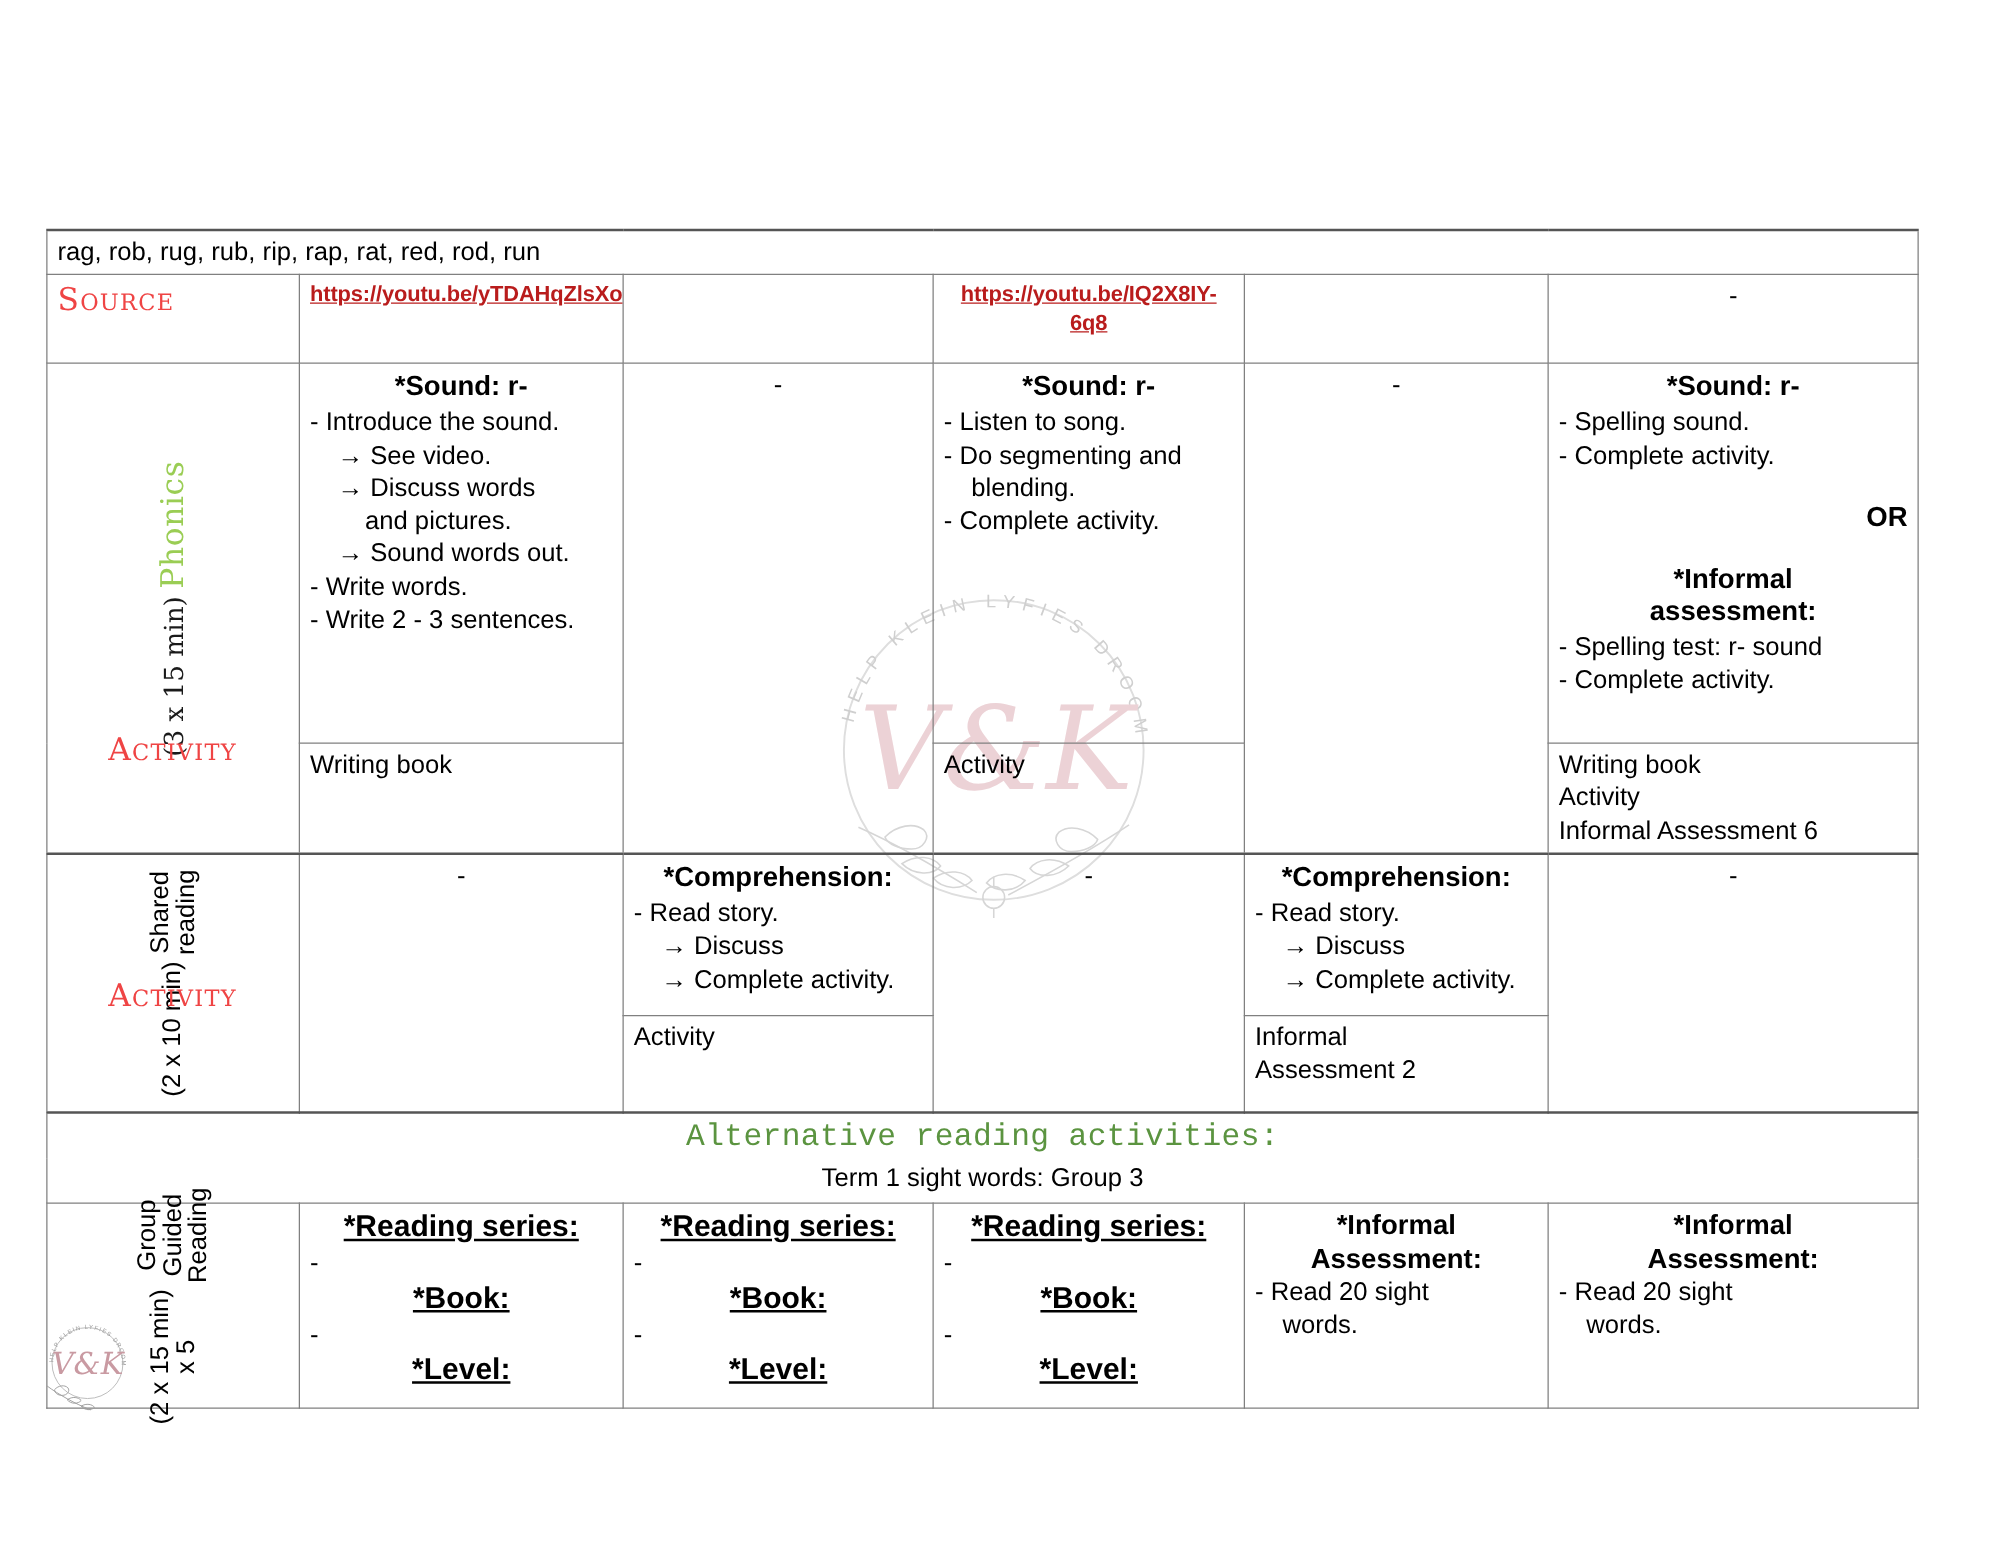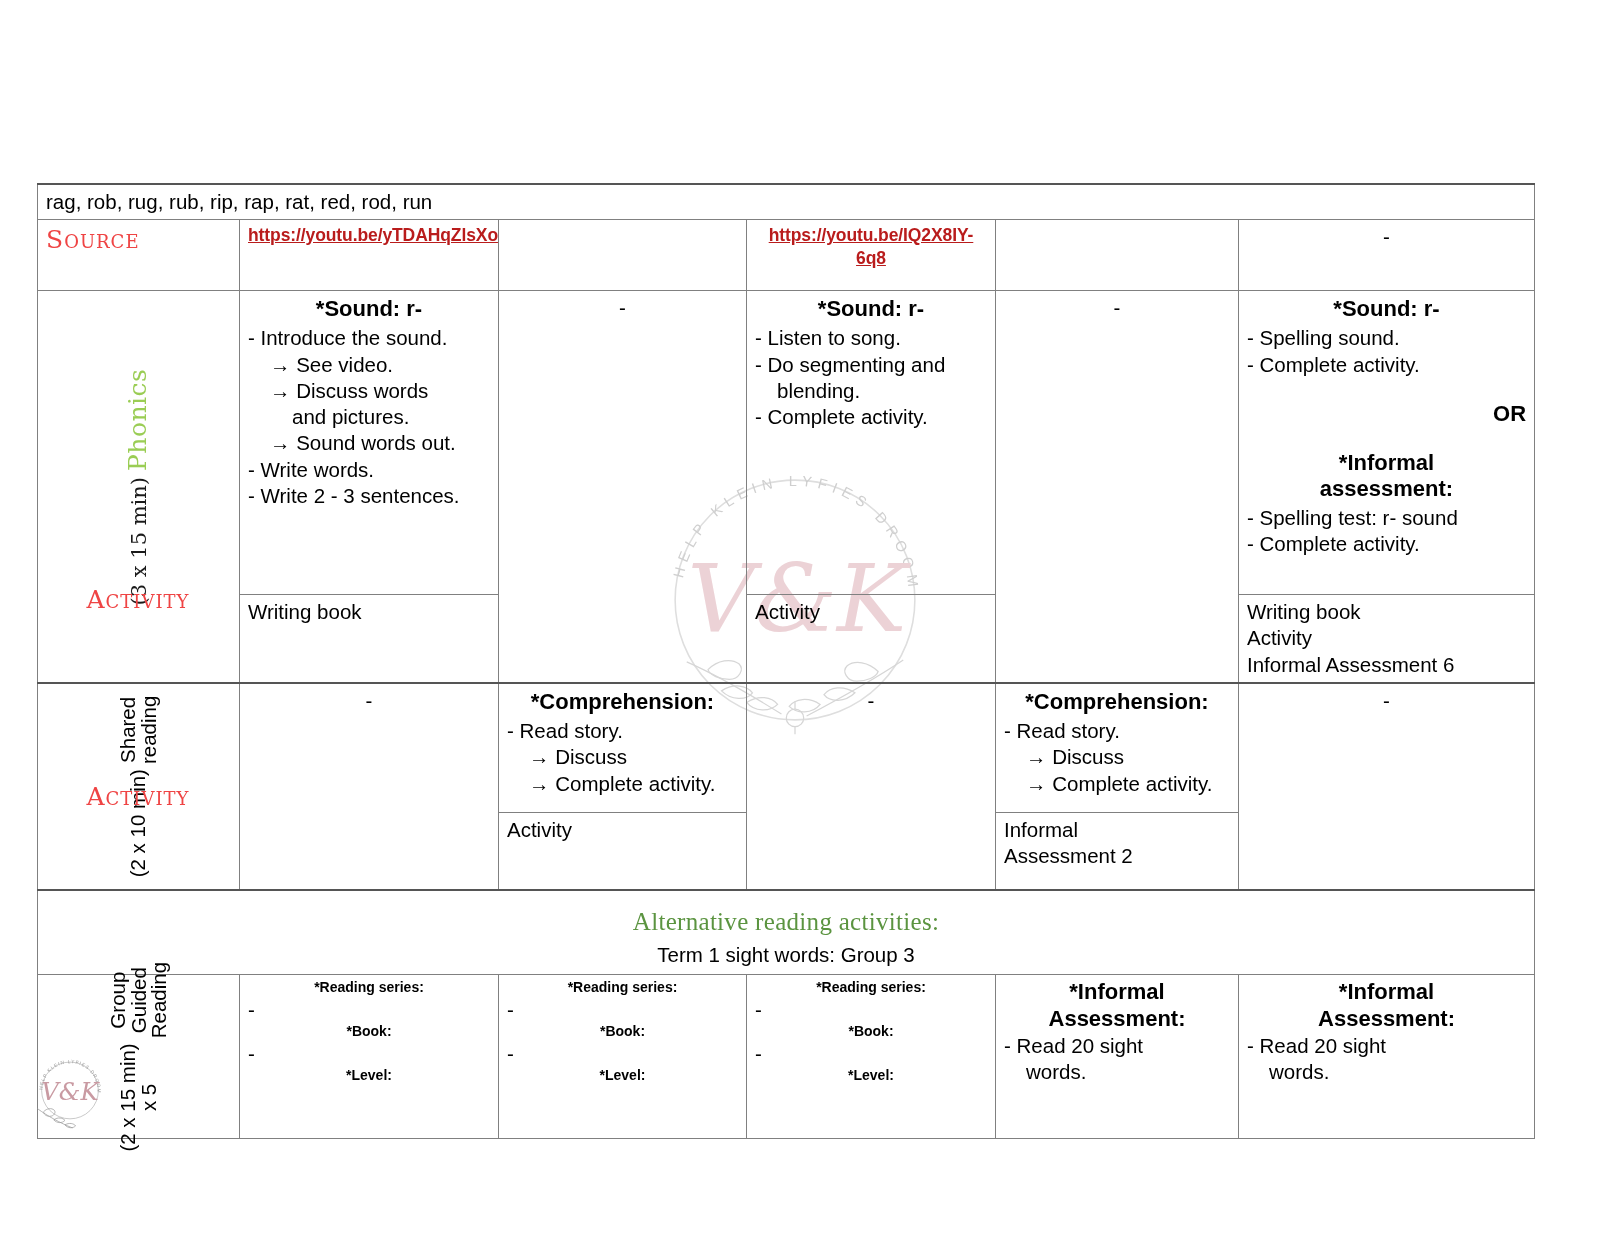--- a/index.html
+++ b/index.html
@@ -150,30 +150,29 @@
 
   .indent1 { padding-left: 22px; }
   .indent2 { padding-left: 44px; }
 
   .sound-hd { font-weight: bold; font-size: 22px; text-align: center; margin-bottom: 2px;}
   .or-hd    { font-weight: bold; font-size: 22px; text-align: right; margin: 22px 0 22px; }
   .inf-hd   { font-weight: bold; font-size: 22px; text-align: center; line-height: 1.2; margin-bottom: 2px; }
 
   .alt-bar {
     text-align: center;
-    font-family: Liberation Serif, serif;
+    font-family: Liberation Mono, monospace;
     color: #5b9440;
     font-size: 25px;
     letter-spacing: 0.3px;
     padding: 3px 0 1px;
-    margin-top: 12px;
   }
   .sight-row td { font-size: 20.5px; padding: 3px 8px 6px; }
 
-  .rs-hd { font-weight: bold; font-size: 14px; text-align: center; }
+  .rs-hd { font-weight: bold; font-size: 24px; text-align: center; text-decoration: underline; }
   .rs-dash { font-size: 20.5px; }
 
   .ia-hd { font-weight: bold; font-size: 22px; text-align: center; line-height: 1.22; }
 
   
   .footer-text {
     position: absolute;
     left: 124px;
     top: 1068px;
     font-family: "DejaVu Sans", sans-serif;

